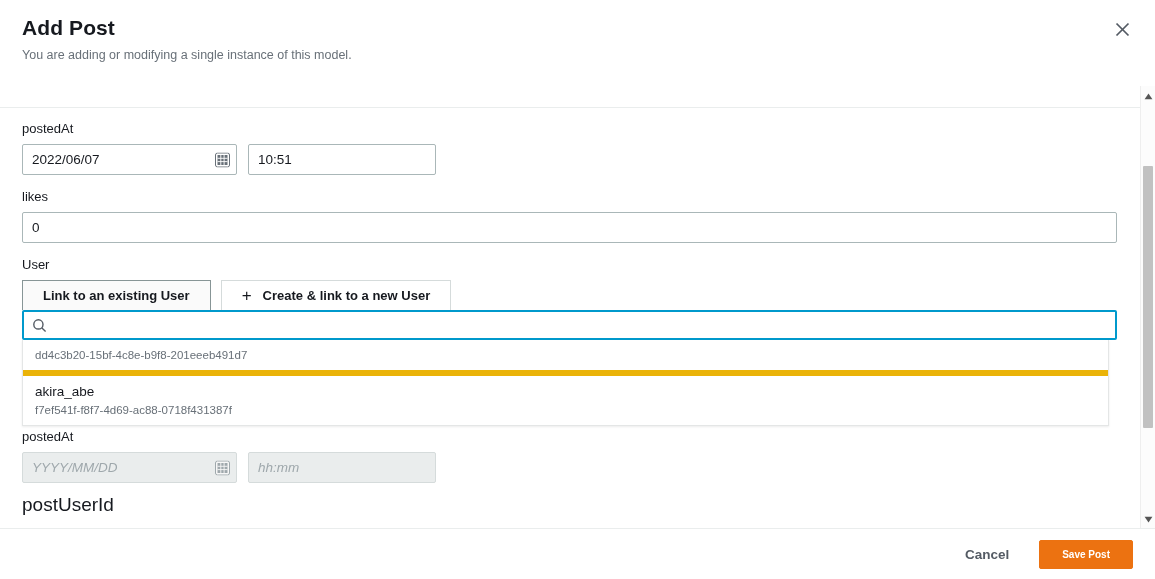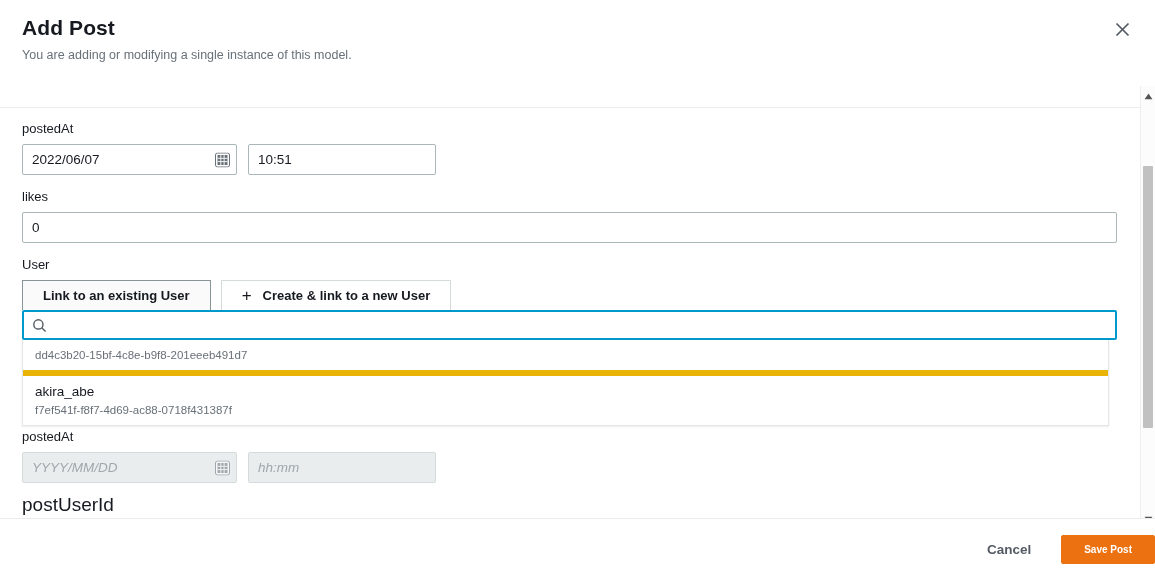--- a/index.html
+++ b/index.html
@@ -236,27 +236,28 @@
     border-radius: 1px;
     cursor: pointer;
   }
 
   
   .modal-footer {
     position: absolute;
     left: 0;
     bottom: 0;
     width: 1155px;
-    height: 61px;
+    height: 51px;
     box-sizing: border-box;
     border-top: 1px solid #eaeded;
     background: #ffffff;
     display: flex;
     align-items: center;
     justify-content: flex-end;
+    padding-right: 22px;
     margin-top: 20px;
   }
   .btn-cancel {
     font-family: "Liberation Sans", sans-serif;
     font-size: 13.5px;
     font-weight: bold;
     color: #545b64;
     background: transparent;
     border: none;
     padding: 7px 12px;

